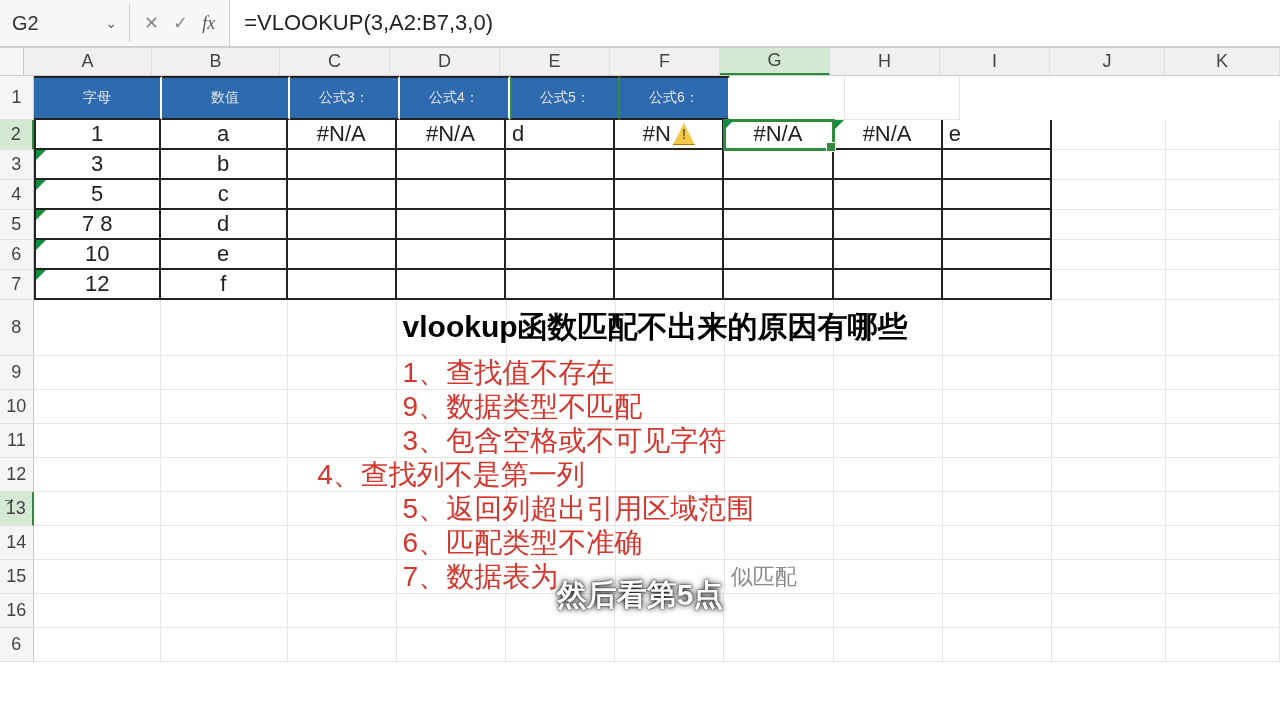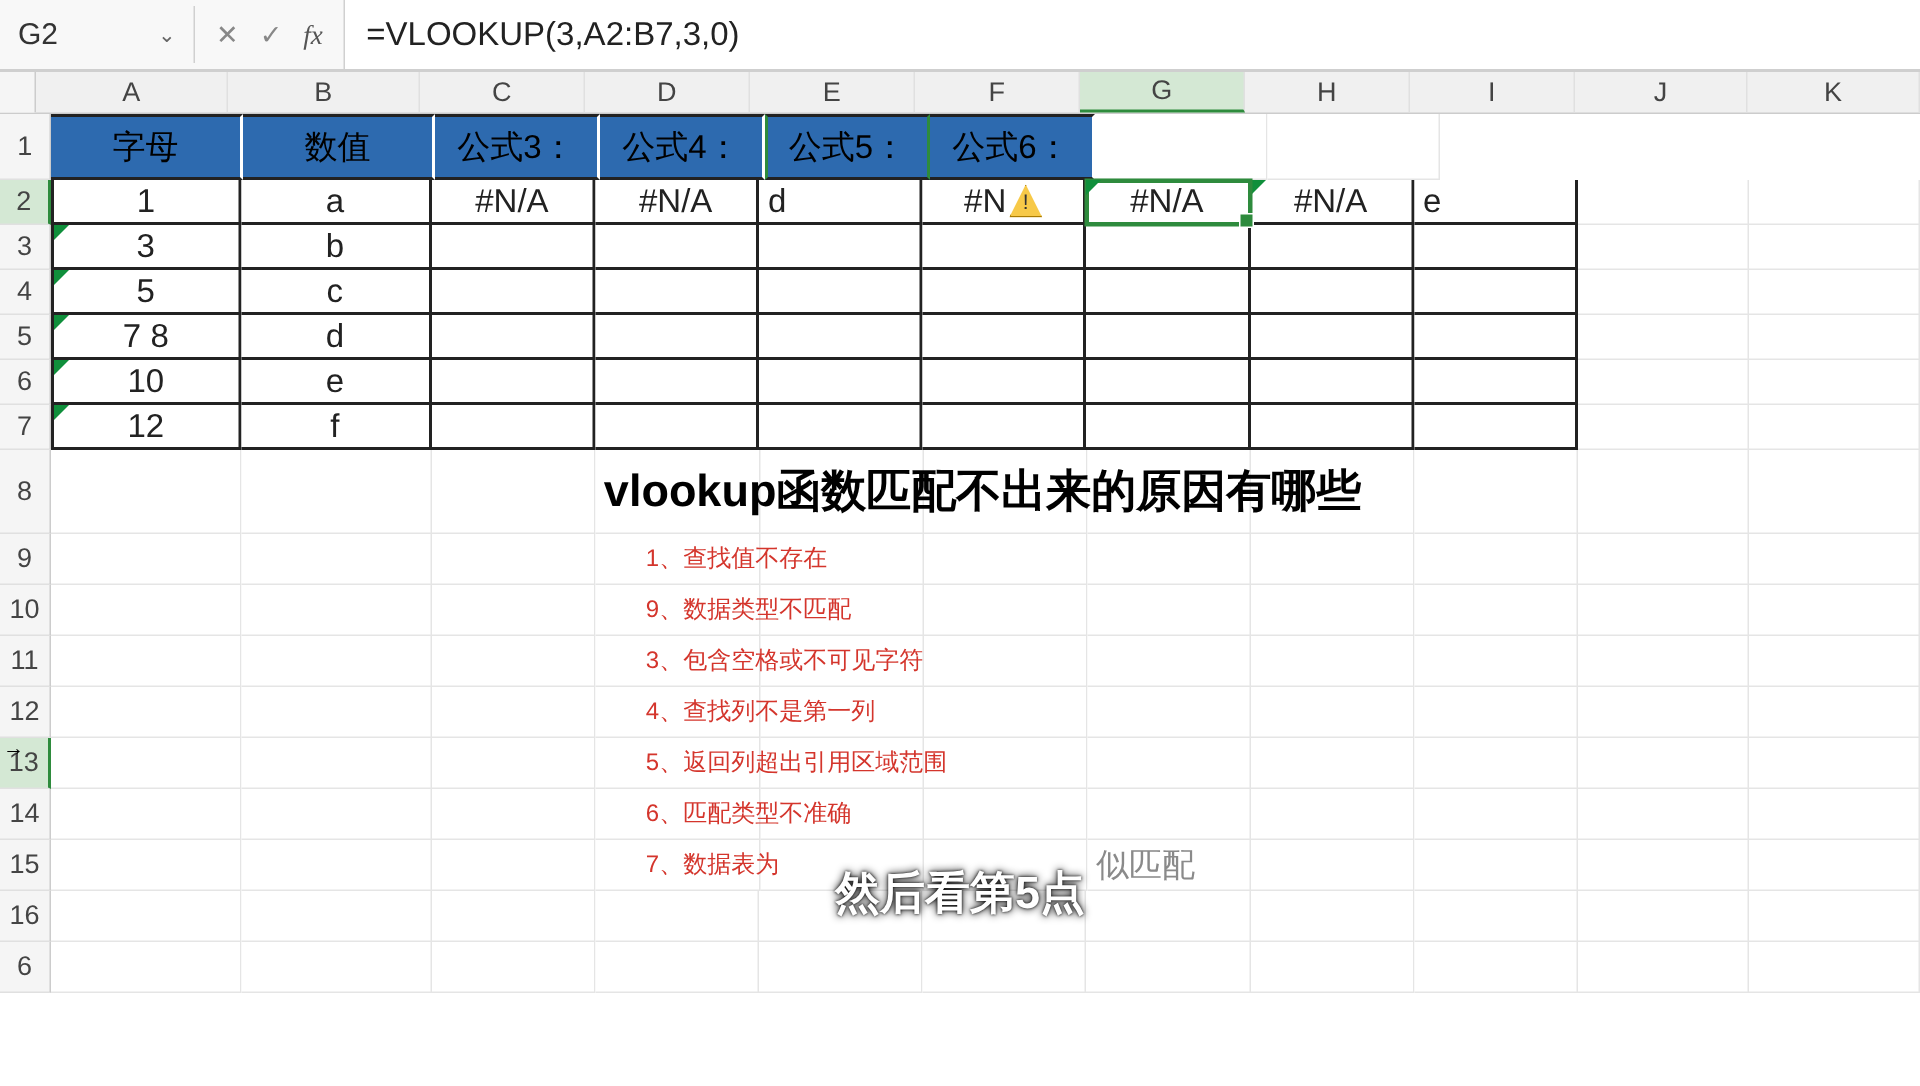--- a/index.html
+++ b/index.html
@@ -92,22 +92,22 @@
       border-bottom: 1px solid #e5e5e5;
       font-size: 22px;
       color: #222;
       display:flex; align-items:center;
       padding: 0 6px;
       position: relative;
       background:#fff;
     }
     .cell.hcell {
       background: #2d6aaf;
-      color: #000000;
-      font-size: 22px;
+      color: #e5e5e5;
+      font-size: 14px;
       justify-content: center;
       border-right: 2px solid #fff;
       border-bottom: 2px solid #fff;
     }
     .cell.hcell-g { border: 2px solid #2e8b3d; border-top:none; }
     .tbl-bold .cell { border-right: 2px solid #222; border-bottom: 2px solid #222; }
     .tbl-bold .cell:first-of-type { border-left: 2px solid #222; }
     .row1 .cell.hbox { border-top: 2px solid #222; border-bottom: 2px solid #222; }
     .center { justify-content:center; }
     .left { justify-content:flex-start; }
@@ -128,23 +128,22 @@
     .selected-cell::after {
       content:""; position:absolute; right:-4px; bottom:-4px;
       width:8px; height:8px; background:#2e8b3d; border:1px solid #fff;
     }
     .title-text {
       font-size: 30px;
       font-weight: 700;
       color: #000;
     }
     .reason {
-      font-size: 16px;
+      font-size: 28px;
       color: #d4352c;
-      margin-left: 28px;
     }
     .reason-tail { color:#8a8a8a; font-size:22px; }
     .overlay-caption {
       position:absolute;
       left:50%; transform:translateX(-50%);
       top: 575px;
       font-size: 30px;
       color:#fff;
       text-shadow: 0 0 6px #000, 0 0 2px #000;
       font-weight:700;
@@ -352,21 +351,21 @@
       <div class="cell left" style="width: 110px; height: 34px;"></div>
       <div class="cell left" style="width: 110px; height: 34px;"></div>
       <div class="cell left" style="width: 115px; height: 34px;"></div>
       <div class="cell left" style="width: 115px; height: 34px;"></div>
     </div>
     <div class="row">
       <div class="row-h" style="height: 34px;">12</div>
       <div class="cell left" style="width: 128px; height: 34px;"></div>
       <div class="cell left" style="width: 128px; height: 34px;"></div>
       <div class="cell left" style="width: 110px; height: 34px;"></div>
-      <div class="cell left" style="width: 110px; height: 34px; overflow: visible; white-space: nowrap; z-index: 2;">
+      <div class="cell left" style="width: 110px; height: 34px; overflow: visible; white-space: nowrap; z-index: 2; justify-content: center;">
         <span class="reason">4、查找列不是第一列</span>
       </div>
       <div class="cell left" style="width: 110px; height: 34px;"></div>
       <div class="cell left" style="width: 110px; height: 34px;"></div>
       <div class="cell left" style="width: 110px; height: 34px;"></div>
       <div class="cell left" style="width: 110px; height: 34px;"></div>
       <div class="cell left" style="width: 110px; height: 34px;"></div>
       <div class="cell left" style="width: 115px; height: 34px;"></div>
       <div class="cell left" style="width: 115px; height: 34px;"></div>
     </div>

